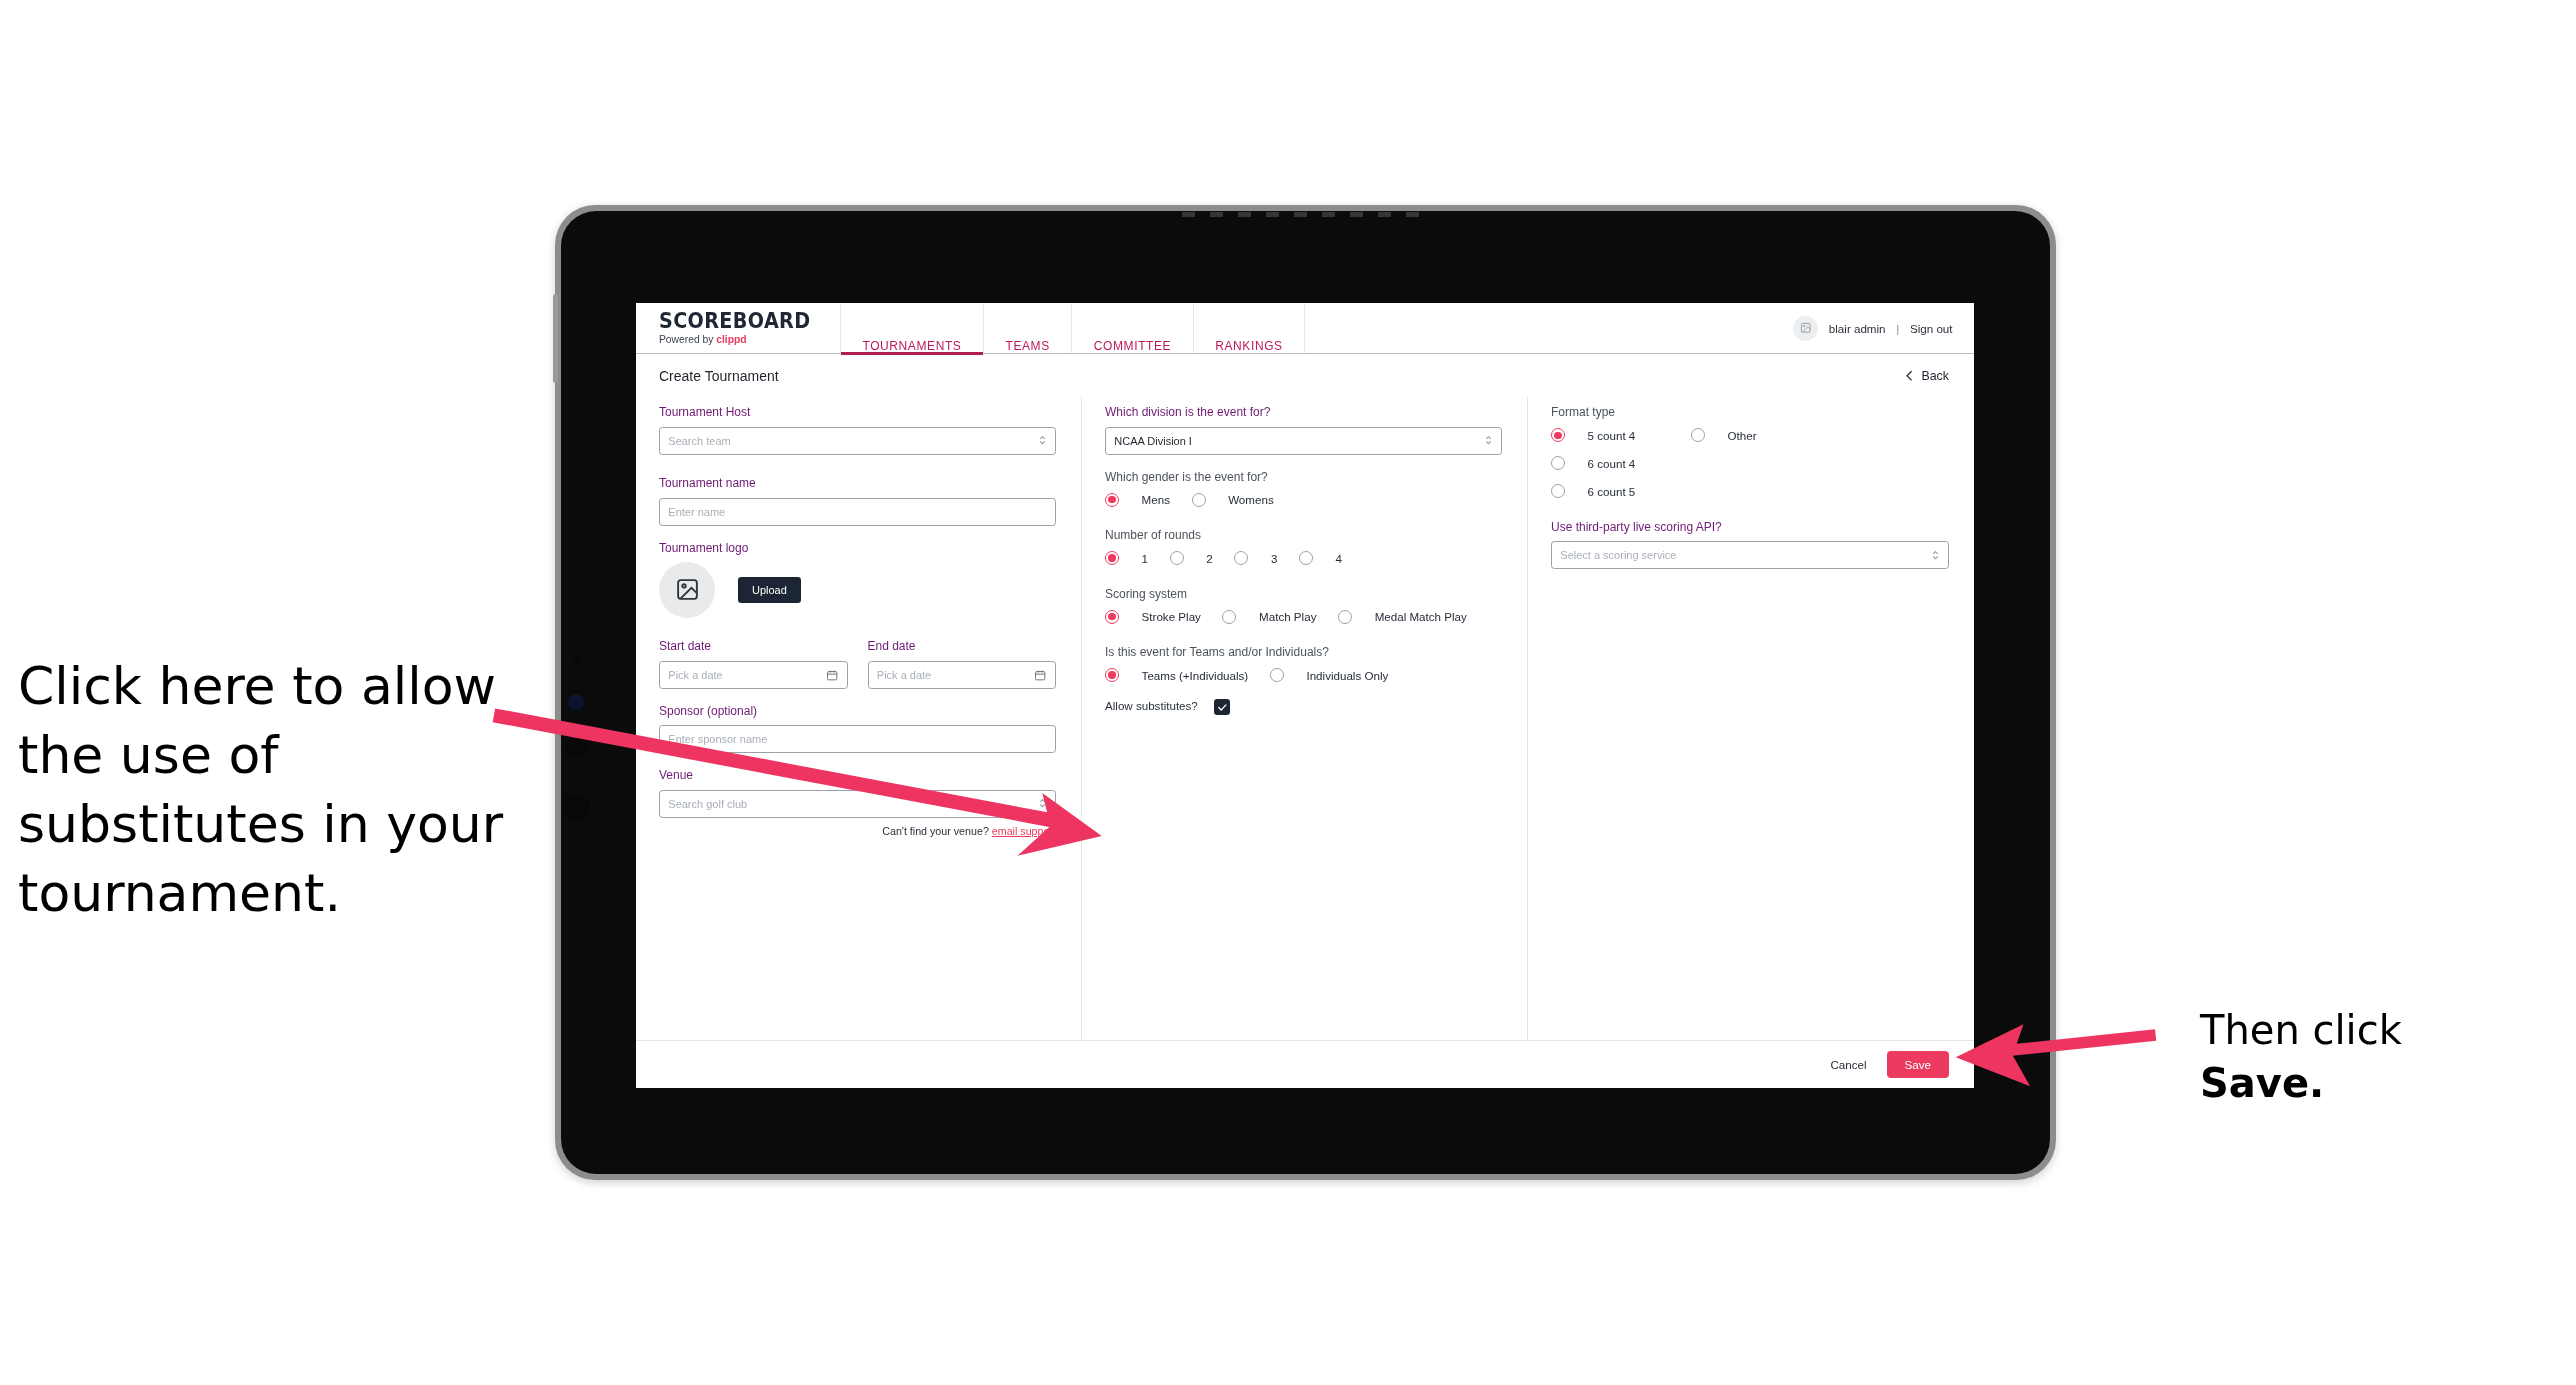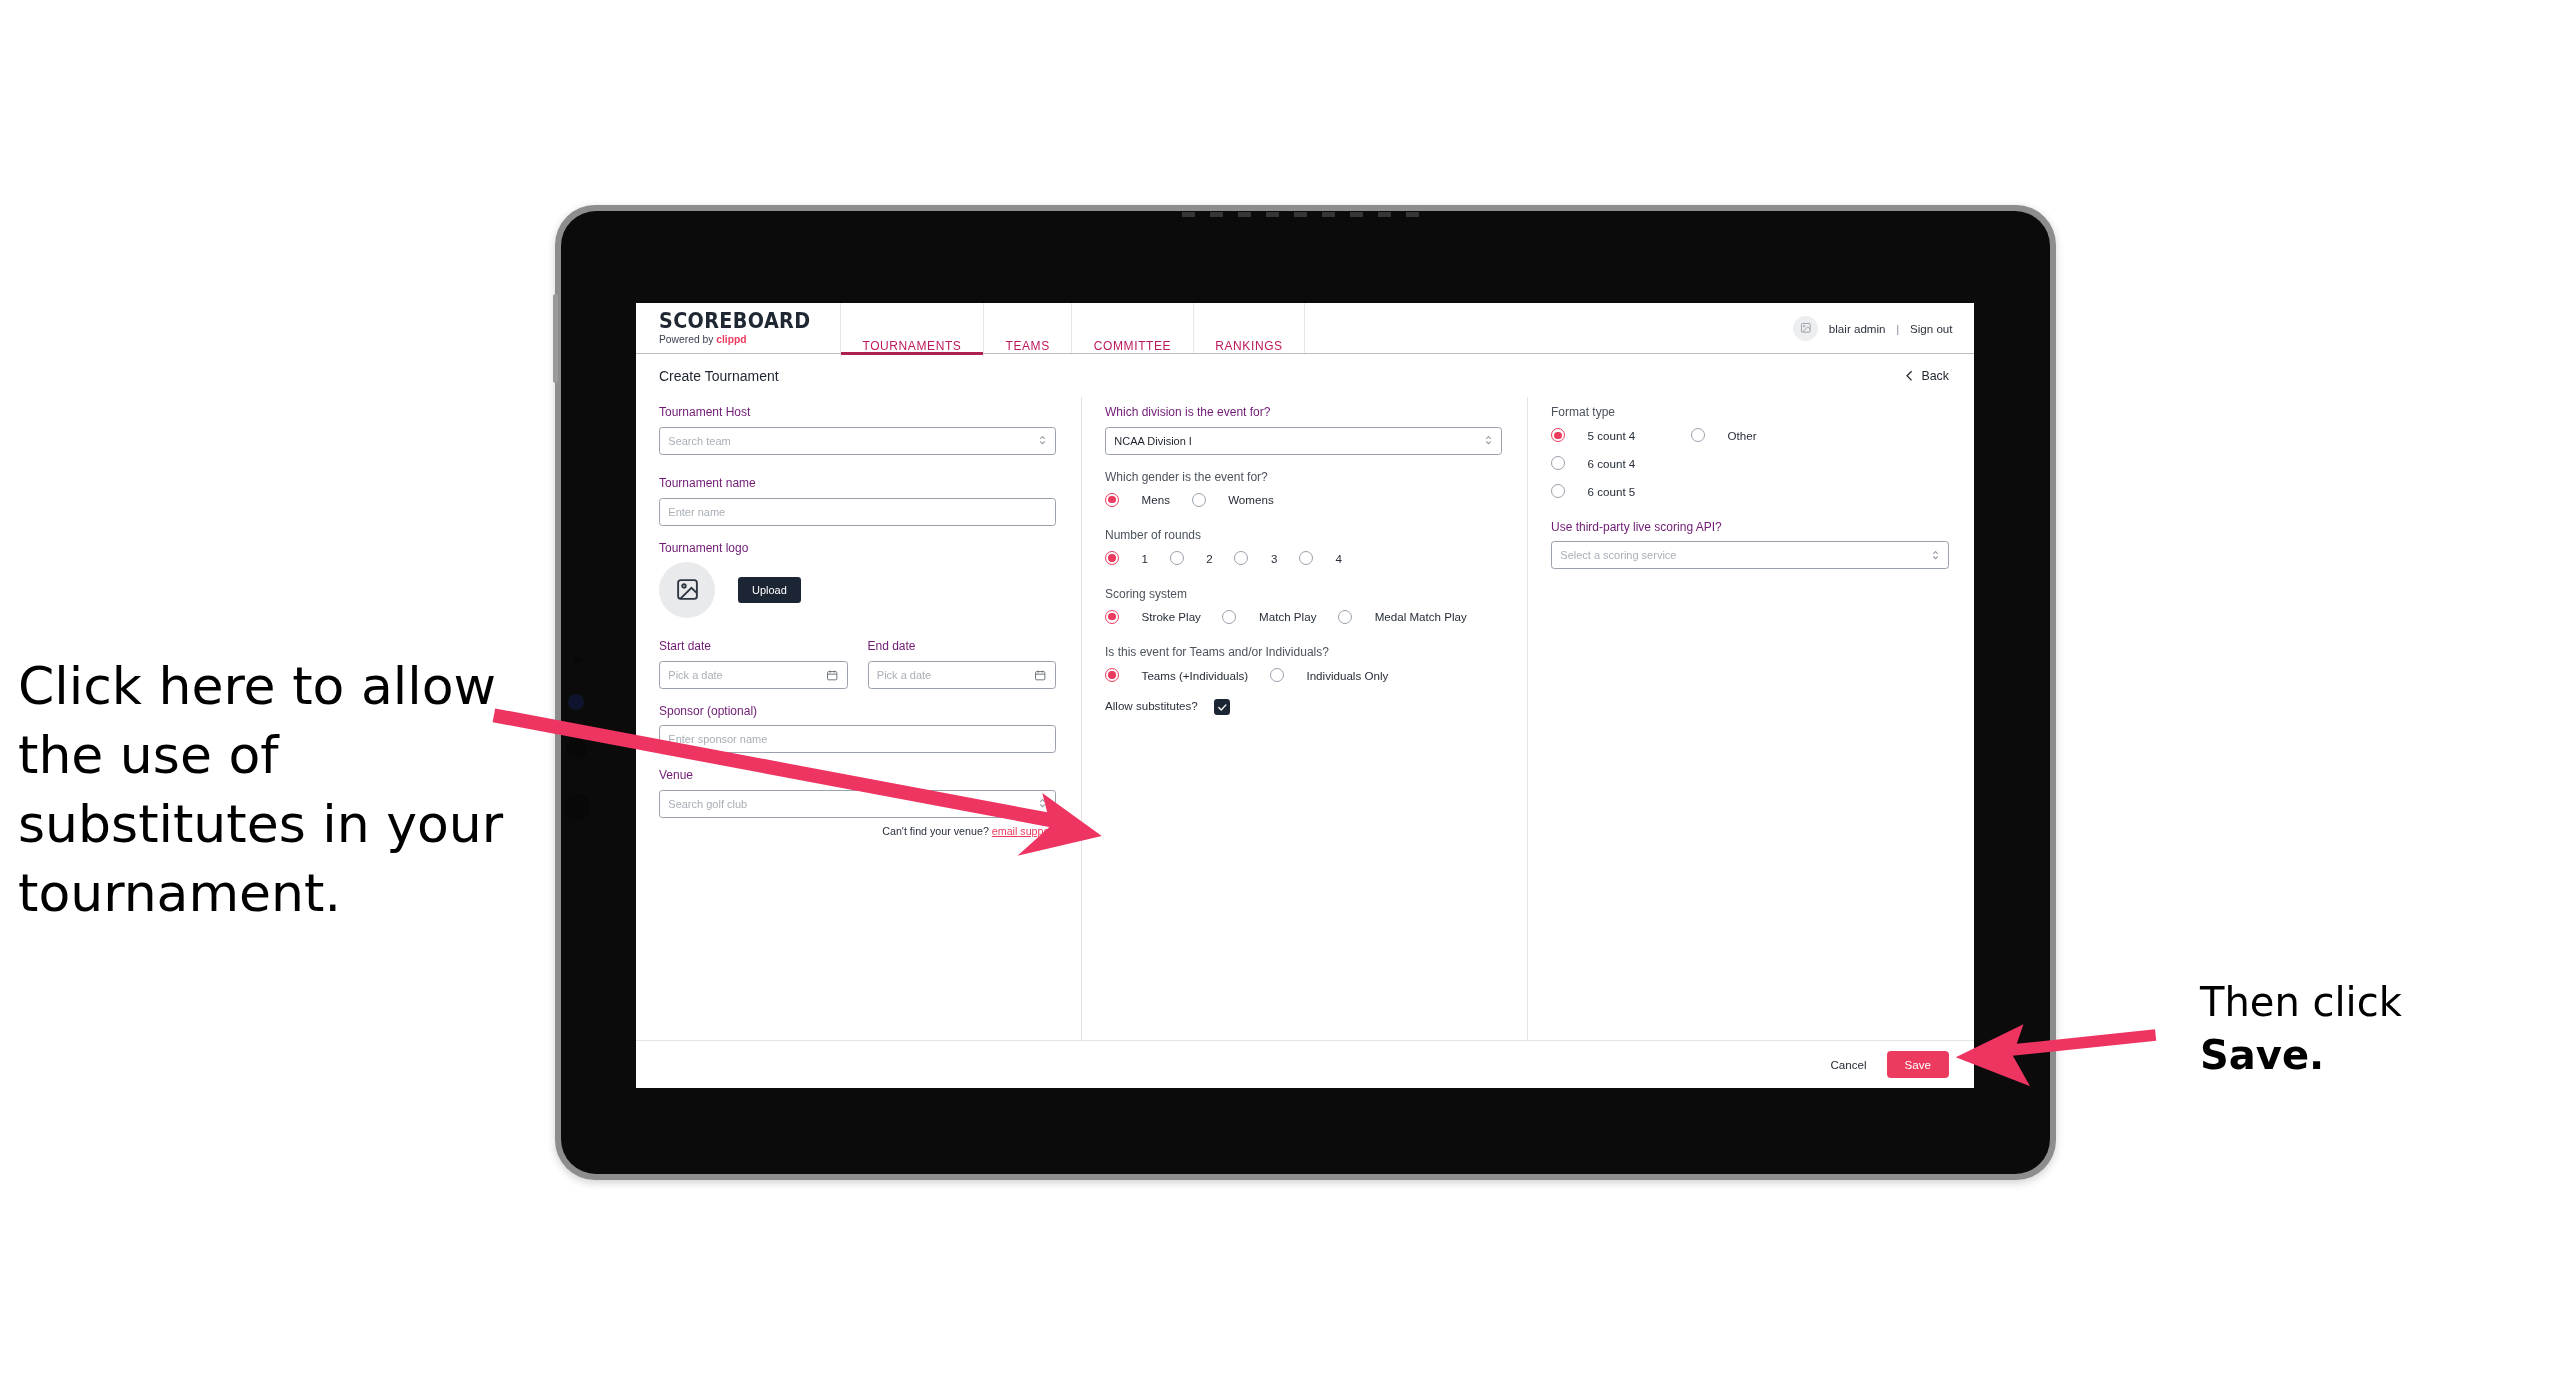--- a/index.html
+++ b/index.html
@@ -182,21 +182,21 @@
   
   .annotation {
     position: absolute; color: #000;
     font-family: "DejaVu Sans", sans-serif;
   }
   #anno-left {
     left: 18px; top: 652px; width: 529px;
     font-size: 52px; line-height: 1.33;
   }
   #anno-right {
-    left: 2200px; top: 976px; width: 347px;
+    left: 2200px; top: 1004px; width: 347px;
     font-size: 40px; line-height: 1.33;
   }
   #anno-right .bold { font-weight: 700; }
   #arrow-layer { position: absolute; inset: 0; pointer-events: none; }
 </style>
 </head>
 <body>
 
 <div id="stage">
 

